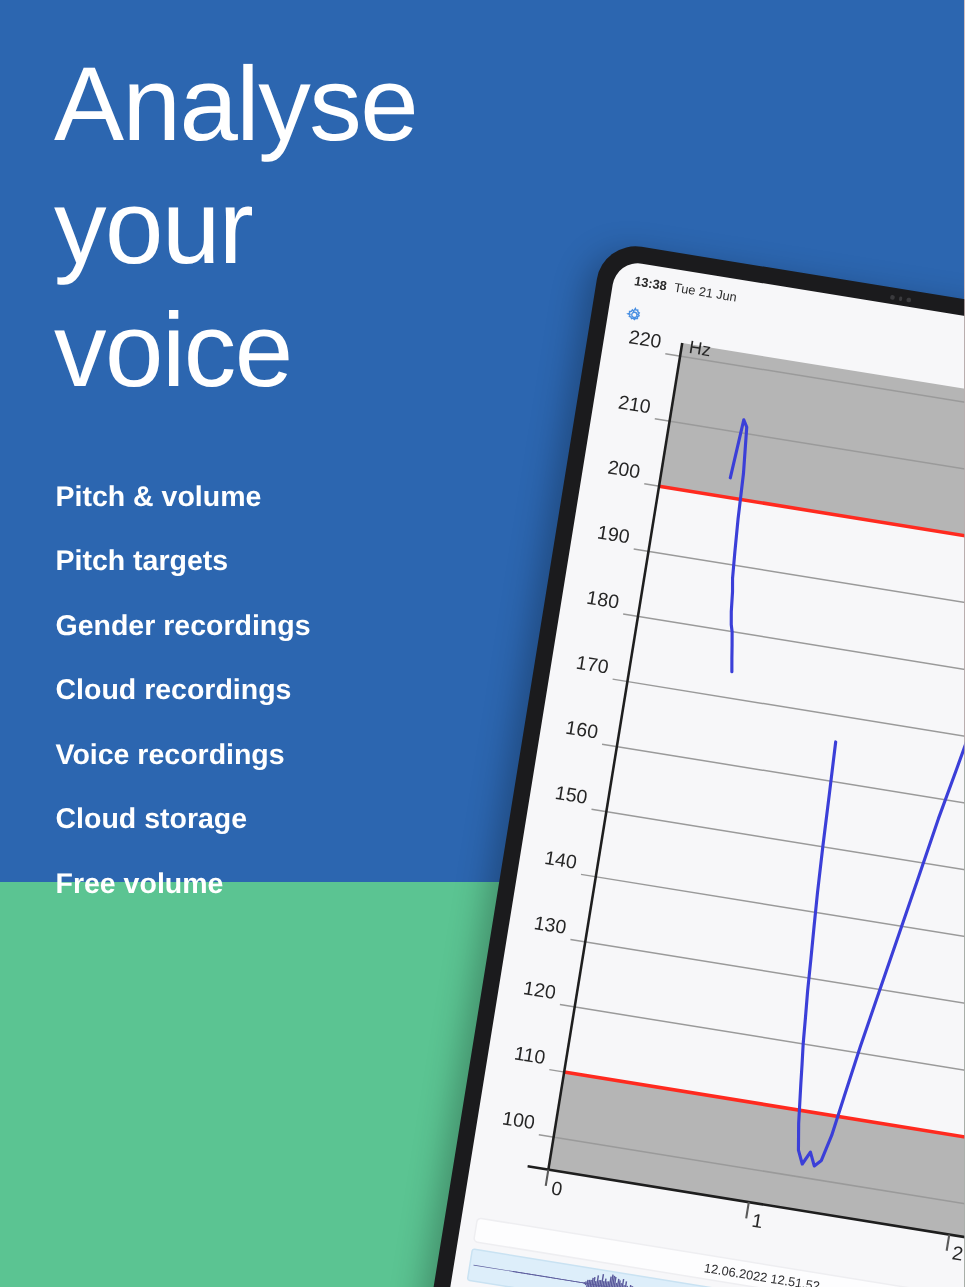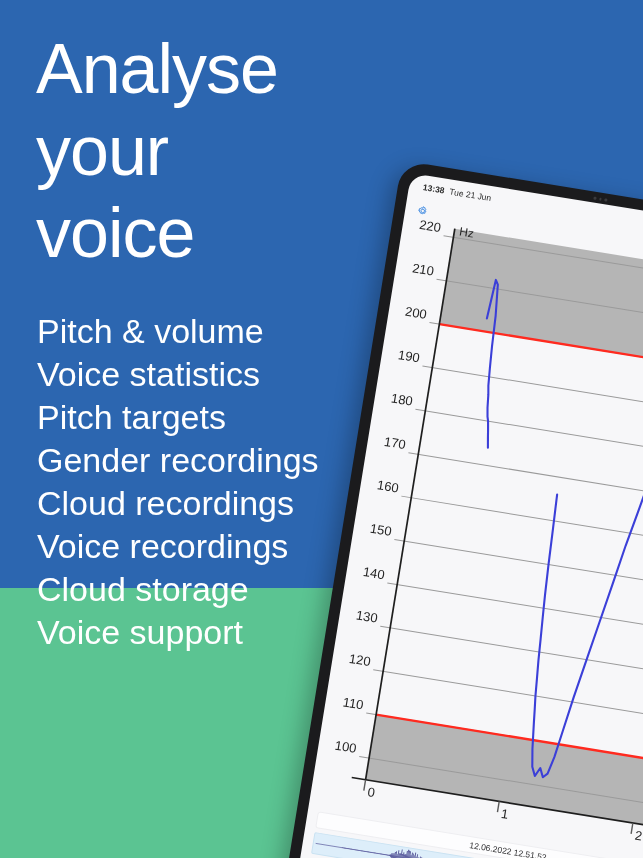--- a/index.html
+++ b/index.html
@@ -61,23 +61,23 @@
     position: absolute;
     left: 37px;
     top: 310px;
     z-index: 5;
     margin: 0;
     padding: 0;
     list-style: none;
   }
   .feature-list li {
     color: #ffffff;
-    font-size: 34px;
+    font-size: 19px;
     line-height: 43px;
-    font-weight: 400;
+    font-weight: 700;
     white-space: nowrap;
   }
 
   
   #tablet-wrap {
     position: absolute;
     left: 288px;
     top: 172px;
     width: 430px;
     height: 740px;
@@ -206,27 +206,26 @@
   <div class="bg-blue"></div>
   <div class="bg-green"></div>
   <div class="bg-green-2"></div>
 
   <div class="headline">Analyse
 your
 voice</div>
 
   <ul class="feature-list">
     <li>Pitch &amp; volume</li>
-    <li>Voice statistics</li>
     <li>Pitch targets</li>
     <li>Gender recordings</li>
     <li>Cloud recordings</li>
     <li>Voice recordings</li>
     <li>Cloud storage</li>
-    <li>Voice support</li>
+    <li>Free volume</li>
   </ul>
 
   <div id="tablet-wrap">
     <div class="tablet-body"></div>
 
     <div class="camera-dots">
       <i></i>
         <i></i>
         <i></i>
     </div>

